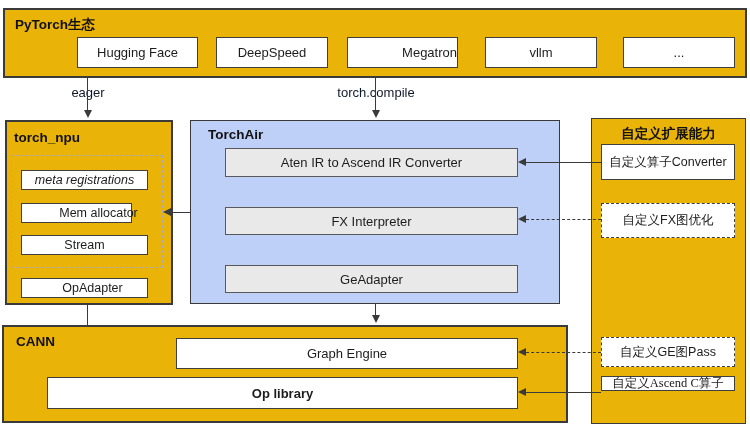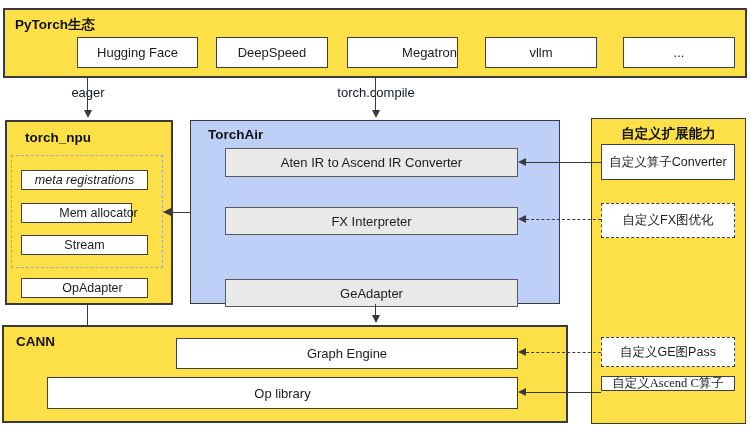--- a/index.html
+++ b/index.html
@@ -13,21 +13,21 @@
     position:relative;
     width:750px; height:427px;
     background:#ffffff;
     overflow:hidden;
   }
   .abs { position:absolute; }
 
   
   .frame {
     border:2px solid #3a3a3a;
-    background:#fde047;
+    background:#eab308;
   }
   .frame-title {
     position:absolute;
     font-weight:bold;
     font-size:13.5px;
     color:#111111;
     white-space:nowrap;
   }
 
   
@@ -107,21 +107,21 @@
   <div class="abs edge-label" style="left:58px; top:85px; width:60px;">eager</div>
   <div class="abs edge-label" style="left:326px; top:85px; width:100px;">torch.compile</div>
 
   <div class="abs vline" style="left:87px; top:78px; height:33px;"></div>
   <div class="abs ah-down" style="left:83.5px; top:110px;"></div>
 
   <div class="abs vline" style="left:375px; top:78px; height:33px;"></div>
   <div class="abs ah-down" style="left:371.5px; top:110px;"></div>
 
   <div class="abs frame" style="left:5px; top:120px; width:168px; height:185px;">
-    <span class="frame-title" style="left:18px; top:8px;text-align:right;">torch_npu</span>
+    <span class="frame-title" style="left:7px; top:8px;text-align:right;">torch_npu</span>
   </div>
   <div class="abs dashed-group" style="left:11px; top:155px; width:152px; height:113px;"></div>
   <div class="abs node" style="left:21px; top:170px; width:127px; height:20px; font-size:12.5px;font-style:italic;">
     <span>meta registrations</span>
   </div>
   <div class="abs node" style="left:21px; top:203px; width:111px; height:20px; font-size:12.5px;padding-left:44px;">
     <span>Mem allocator</span>
   </div>
   <div class="abs node" style="left:21px; top:235px; width:127px; height:20px; font-size:12.5px;">
     <span>Stream</span>
@@ -132,40 +132,40 @@
 
   <div class="abs frame" style="left:190px; top:120px; width:370px; height:184px; background:#bed0f7; border-width:1.5px;">
     <span class="frame-title" style="left:17px; top:6px;">TorchAir</span>
   </div>
   <div class="abs gray-node" style="left:225px; top:148px; width:293px; height:29px;">
     <span>Aten IR to Ascend IR Converter</span>
   </div>
   <div class="abs gray-node" style="left:225px; top:207px; width:293px; height:28px;">
     <span>FX Interpreter</span>
   </div>
-  <div class="abs gray-node" style="left:225px; top:279px; width:293px; height:28px;justify-content:center;">
+  <div class="abs gray-node" style="left:225px; top:265px; width:293px; height:28px;justify-content:center;">
     <span>GeAdapter</span>
   </div>
 
   <div class="abs hline" style="left:171px; top:212px; width:19px;"></div>
   <div class="abs ah-left" style="left:163px; top:208px;"></div>
 
   <div class="abs vline" style="left:87px; top:305px; height:64px;"></div>
   <div class="abs ah-down" style="left:83.5px; top:368px;"></div>
 
   <div class="abs vline" style="left:375px; top:304px; height:12px;"></div>
   <div class="abs ah-down" style="left:371.5px; top:315px;"></div>
 
   <div class="abs frame" style="left:2px; top:325px; width:566px; height:98px;">
     <span class="frame-title" style="left:12px; top:7px;">CANN</span>
   </div>
   <div class="abs node" style="left:176px; top:338px; width:342px; height:31px;">
     <span>Graph Engine</span>
   </div>
-  <div class="abs node" style="left:47px; top:377px; width:471px; height:32px;">
+  <div class="abs node" style="left:47px; top:377px; width:471px; height:32px;font-weight:bold;">
     <span>Op library</span>
   </div>
 
   <div class="abs frame" style="left:591px; top:118px; width:155px; height:306px; border-width:1.5px;">
     <span class="frame-title" style="left:50%; transform:translateX(-50%); top:6px;">自定义扩展能力</span>
   </div>
   <div class="abs node" style="left:601px; top:144px; width:134px; height:36px; font-size:12.5px; border-width:1px;">
     <span>自定义算子Converter</span>
   </div>
   <div class="abs node dashed-node" style="left:601px; top:203px; width:134px; height:35px; font-size:12.5px; border-width:1.5px;">

